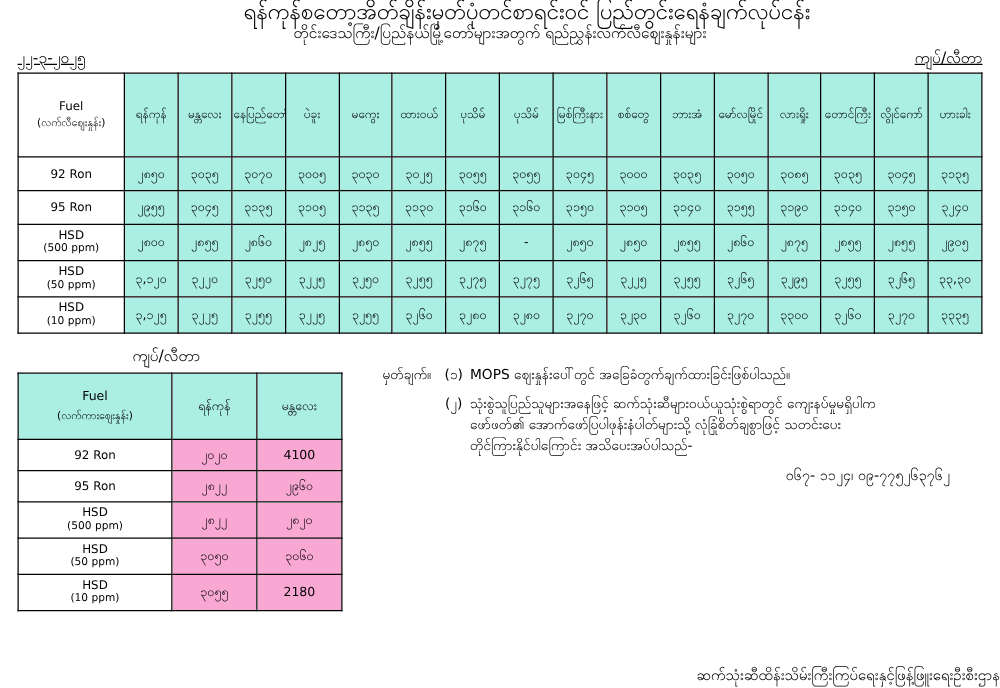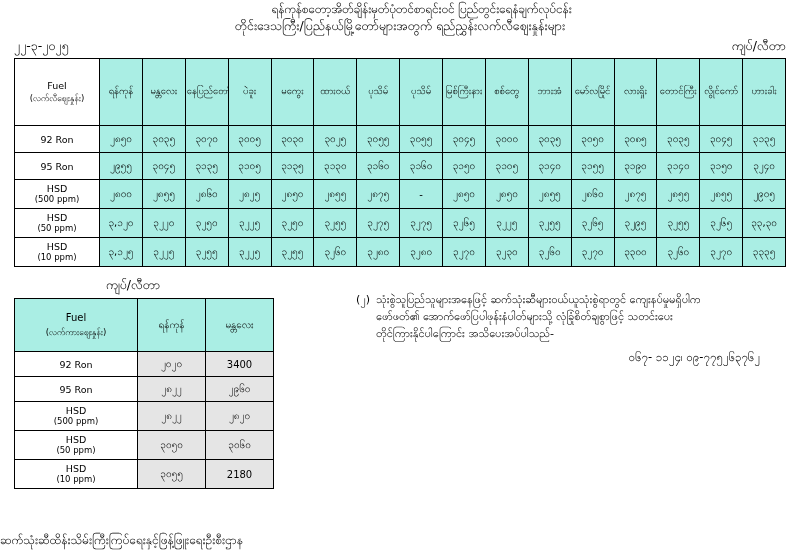--- a/index.html
+++ b/index.html
@@ -18,37 +18,38 @@
   .page {
     position: relative;
     width: 800px;
     height: 550px;
   }
   .title-block {
     text-align: center;
     padding-top: 2px;
   }
   .title-line1 {
-    font-size: 12px;
+    font-size: 18px;
     line-height: 15px;
     letter-spacing: -0.2px;
     white-space: nowrap;
     margin-left: 43px;
   }
   .title-line2 {
     font-size: 12.5px;
     line-height: 17px;
     white-space: nowrap;
   }
   .meta-row {
     display: flex;
     justify-content: space-between;
     align-items: flex-end;
     padding: 4px 14px 2px 14px;
     font-size: 12px;
+    text-decoration: underline;
   }
   .meta-date { font-size: 12.5px; }
   .meta-unit { font-size: 12.5px; }
 
   table.grid {
     border-collapse: collapse;
     table-layout: fixed;
     border-radius: 19px;
   }
   table.grid td, table.grid th {
@@ -132,21 +133,21 @@
     height: 42px;
   }
   #small-table td.rowhead {
     background: #ffffff;
     font-size: 9.5px;
     padding: 3px 2px;
     line-height: 11px;
   }
   #small-table td.rowhead .sub { font-size: 8.5px; display:block; }
   #small-table td.val {
-    background: #e5e5e5;
+    background: #f9a8d4;
     font-size: 10px;
     height: 24px;
   }
 
   .lower-right {
     flex: 1;
     padding-left: 14px;
     padding-right: 10px;
     padding-top: 14px;
     box-sizing: border-box;
@@ -176,21 +177,21 @@
     text-align: right;
     font-size: 11.5px;
     line-height: 18px;
     padding-right: 30px;
   }
   .footer-line {
     position: absolute;
     bottom: 0px;
     left: 0;
     width: 100%;
-    text-align: left;
+    text-align: right;
     font-size: 12px;
     white-space: nowrap;
   }
 </style>
 </head>
 <body>
 
 <div class="page">
 
   <div class="title-block">
@@ -353,21 +354,21 @@
             <th class="city">ရန်ကုန်</th>
             <th class="city">မန္တလေး</th>
           </tr>
         </thead>
         <tbody>
           <tr>
             <td class="rowhead">
               <span>92 Ron</span>
             </td>
             <td class="val">၂၀၂၀</td>
-            <td class="val">3400</td>
+            <td class="val">4100</td>
           </tr>
           <tr>
             <td class="rowhead">
               <span>95 Ron</span>
             </td>
             <td class="val">၂၈၂၂</td>
             <td class="val">၂၉၆၀</td>
           </tr>
           <tr>
             <td class="rowhead">
@@ -391,20 +392,27 @@
               <span class="sub">(10 ppm)</span>
             </td>
             <td class="val">၃၀၅၅</td>
             <td class="val">2180</td>
           </tr>
         </tbody>
       </table>
     </div>
 
     <div class="lower-right">
+      <div class="note-row">
+        <div class="note-label">မှတ်ချက်။</div>
+        <div class="note-num">(၁)</div>
+        <div class="note-text">
+          <span class="ln">MOPS ဈေးနှုန်းပေါ်တွင် အခြေခံတွက်ချက်ထားခြင်းဖြစ်ပါသည်။</span>
+        </div>
+      </div>
       <div class="note-row">
         <div class="note-label"></div>
         <div class="note-num">(၂)</div>
         <div class="note-text">
           <span class="ln">သုံးစွဲသူပြည်သူများအနေဖြင့် ဆက်သုံးဆီများဝယ်ယူသုံးစွဲရာတွင် ကျေးနပ်မှုမရှိပါက</span>
           <span class="ln">ဖော်ဖတ်၏ အောက်ဖော်ပြပါဖုန်းနံပါတ်များသို့ လုံခြုံစိတ်ချစွာဖြင့် သတင်းပေး</span>
           <span class="ln">တိုင်ကြားနိုင်ပါကြောင်း အသိပေးအပ်ပါသည်-</span>
         </div>
       </div>
       <div class="phone-line">၀၆၇- ၁၁၂၄၊ ၀၉-၇၇၅၂၆၃၇၆၂</div>

